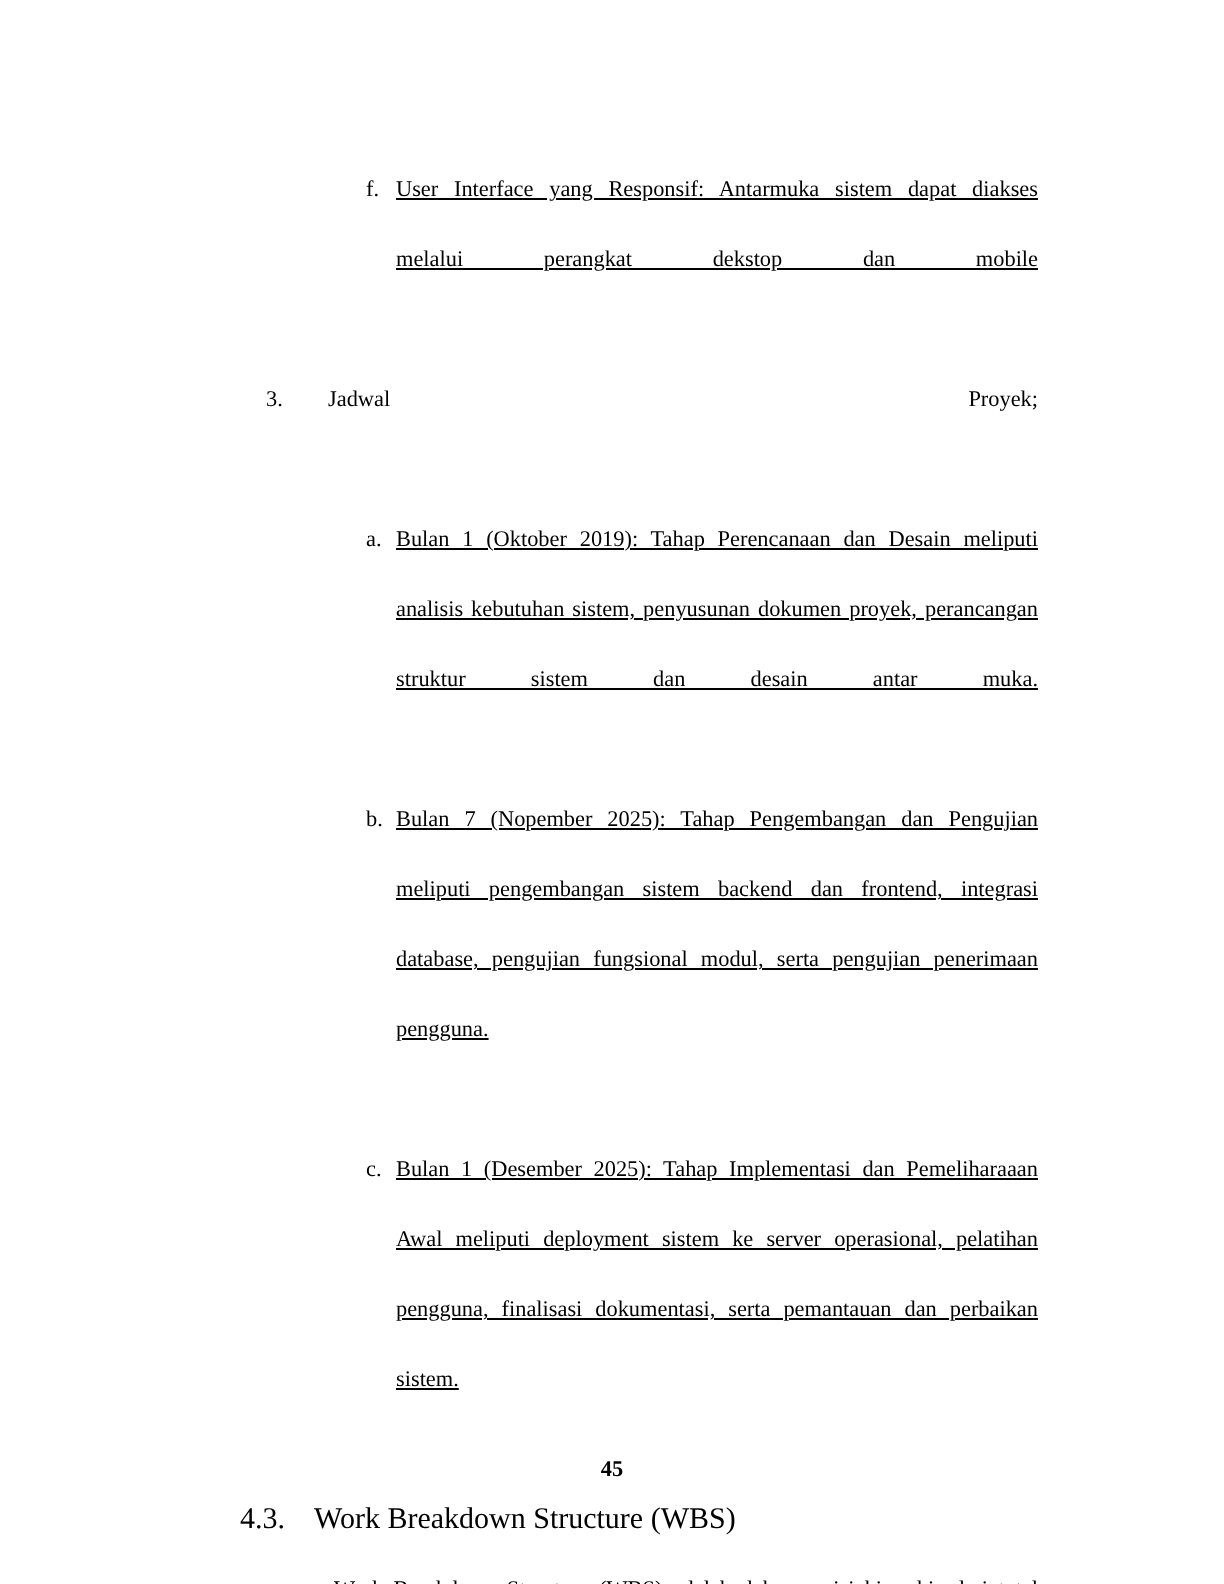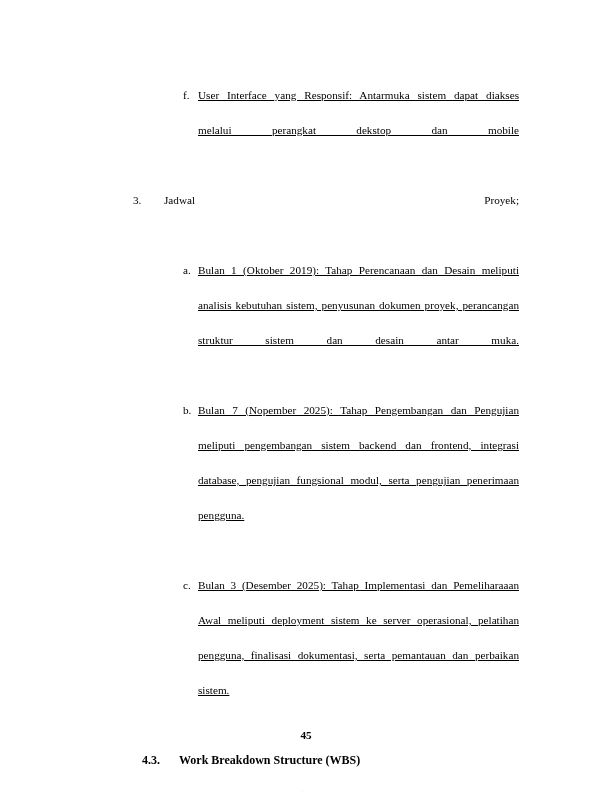--- a/index.html
+++ b/index.html
@@ -70,25 +70,25 @@
   
   .lvl-alpha {
     left: 183px;
     width: 336px;
   }
   .lvl-alpha .body { margin-left: 15px; text-decoration: underline; }
 
   
   .heading {
     position: relative;
-    left: 142px;
+    left: 120px;
     width: 386px;
-    font-size: 12px;
+    font-size: 15px;
     line-height: 35px;
-    font-weight: bold;
+    font-weight: normal;
     white-space: nowrap;
   }
   .heading .h-num {
     display: inline-block;
     width: 37px;
   }
 
   
   .bodypara {
     position: relative;
@@ -134,21 +134,21 @@
       <span class="body para last-line-left">Bulan 1 (Oktober 2019): Tahap Perencanaan dan Desain meliputi analisis kebutuhan sistem, penyusunan dokumen proyek, perancangan struktur sistem dan desain antar muka.</span>
     </div>
 
     <div class="li lvl-alpha">
       <span class="marker">b.</span>
       <span class="body para last-line-left">Bulan 7 (Nopember 2025): Tahap Pengembangan dan Pengujian meliputi pengembangan sistem backend dan frontend, integrasi database, pengujian fungsional modul, serta pengujian penerimaan pengguna.</span>
     </div>
 
     <div class="li lvl-alpha">
       <span class="marker">c.</span>
-      <span class="body para last-line-left">Bulan 3 (Desember 2025): Tahap Implementasi dan Pemeliharaaan Awal meliputi deployment sistem ke server operasional, pelatihan pengguna, finalisasi dokumentasi, serta pemantauan dan perbaikan sistem.</span>
+      <span class="body para last-line-left">Bulan 1 (Desember 2025): Tahap Implementasi dan Pemeliharaaan Awal meliputi deployment sistem ke server operasional, pelatihan pengguna, finalisasi dokumentasi, serta pemantauan dan perbaikan sistem.</span>
     </div>
 
     <div class="heading">
       <span class="h-num">4.3.</span><span>Work Breakdown Structure (WBS)</span>
     </div>
 
     <div class="para bodypara last-line-left">Work Breakdown Structure (WBS) adalah dekomposisi hierarkis dari total lingkup pekerjaan proyek, memecahnya menjadi komponen-komponen yang lebih kecil dan dapat dikelola. WBS ini menguraikan lingkup tingkat tinggi yang telah digariskan dalam project charter, memastikan semua pekerjaan yang diperlukan terindentifikasi.</div>
 
   </div>
 

